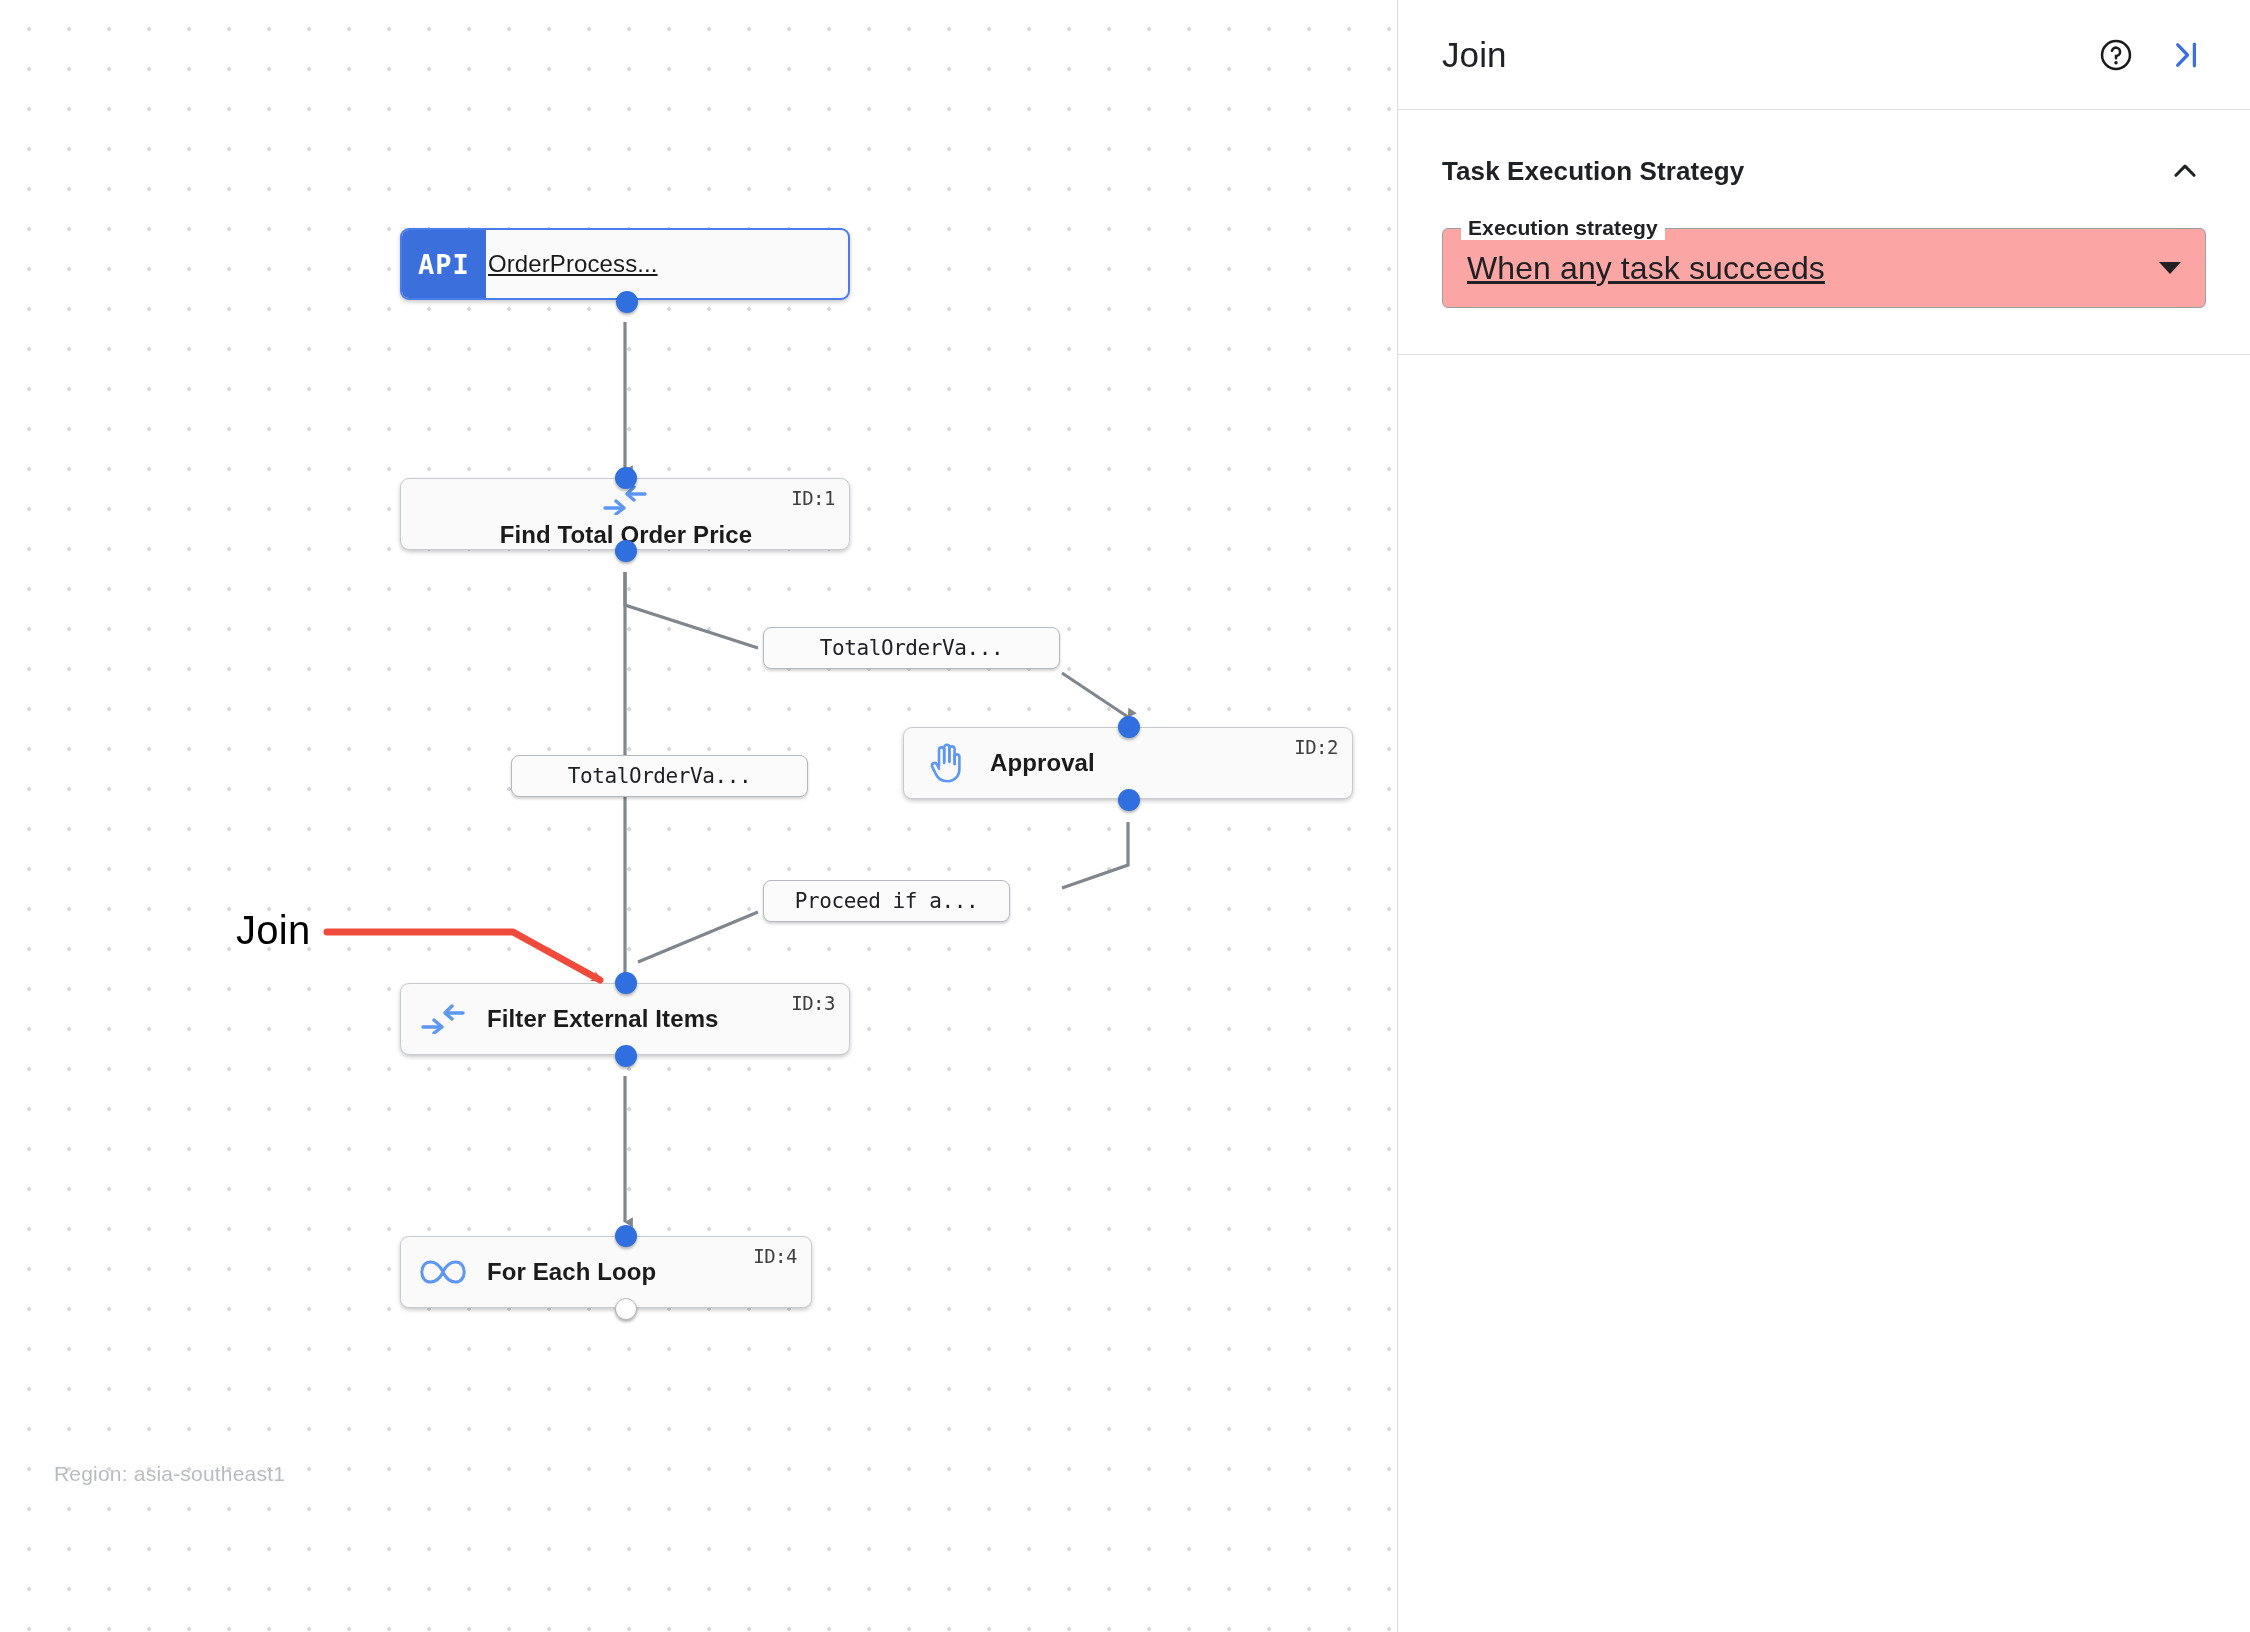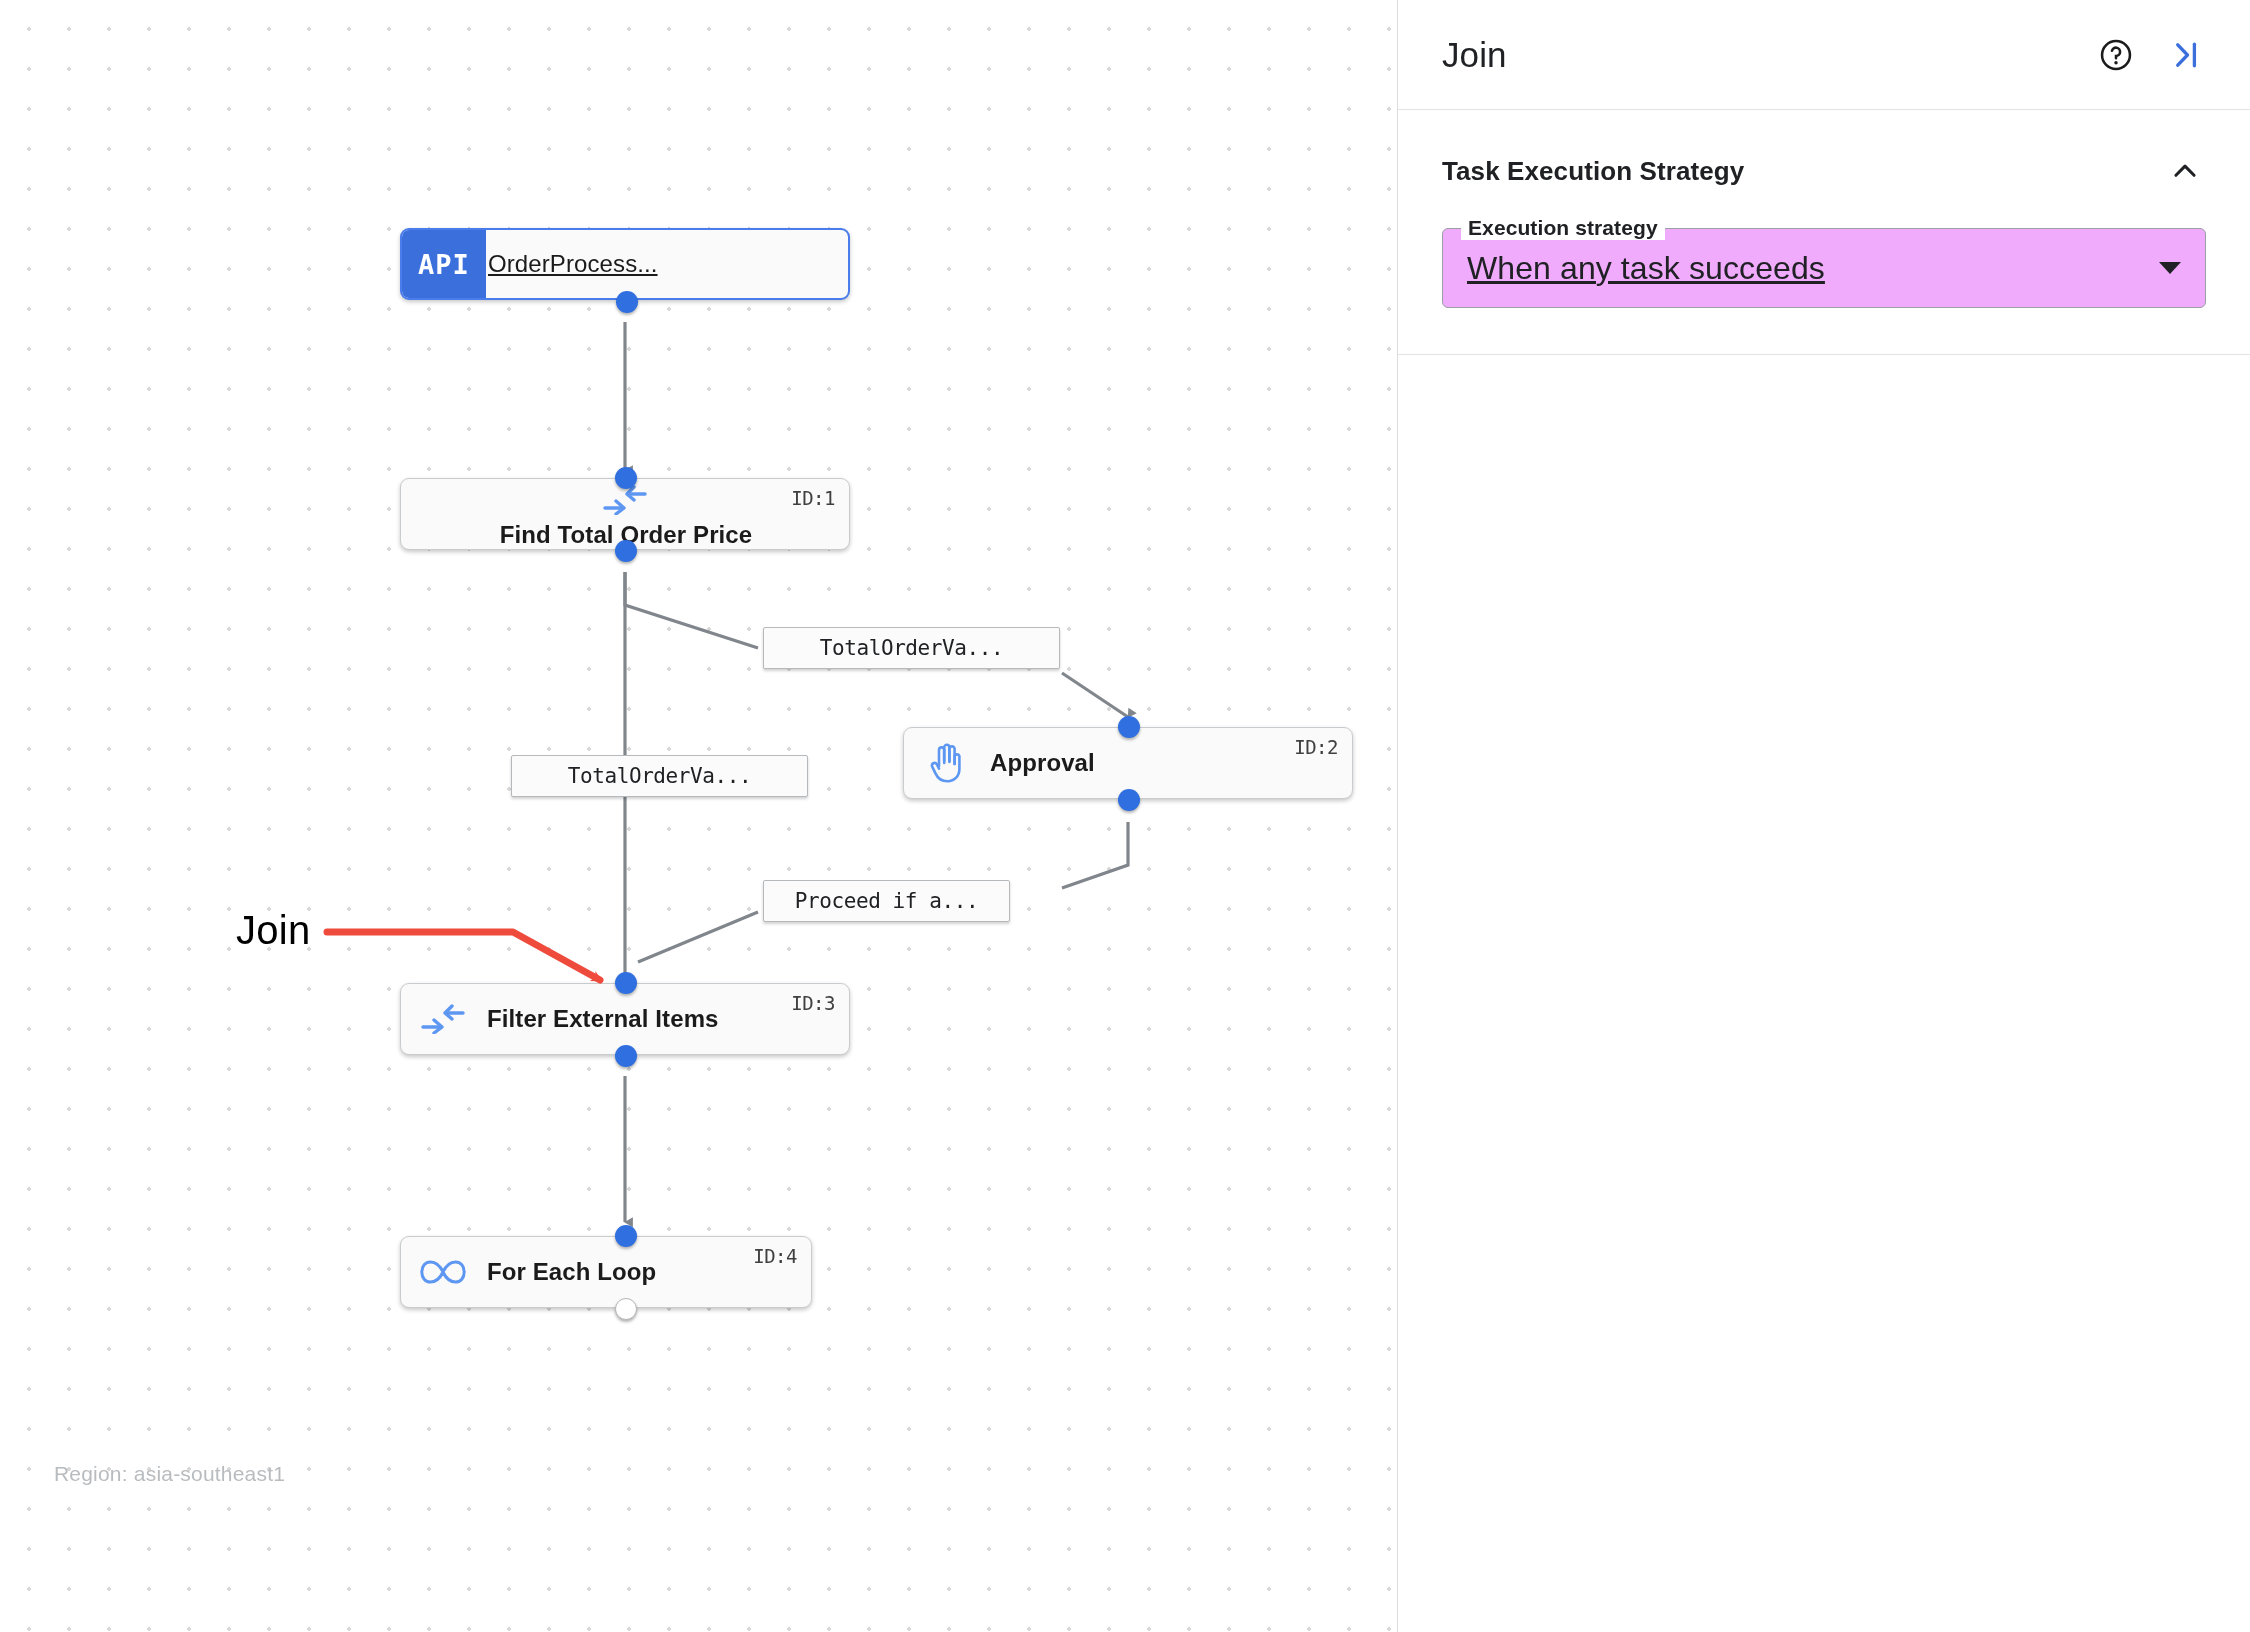--- a/index.html
+++ b/index.html
@@ -122,21 +122,21 @@
     background: #ffffff;
     border: 1.5px solid #b7b7b7;
   }
 
   
   .edge-label {
     position: absolute;
     height: 42px;
     background: #fbfbfb;
     border: 1px solid #b6b9bb;
-    border-radius: 2px;
+    border-radius: 8px;
     box-shadow: 0 2px 3px rgba(0,0,0,.18);
     display: flex;
     align-items: center;
     justify-content: center;
     font-family: "DejaVu Sans Mono", monospace;
     font-size: 21px;
     color: #202124;
     letter-spacing: -.4px;
     white-space: nowrap;
     padding: 0 14px;
@@ -211,21 +211,21 @@
   
   .mdc-field {
     position: relative;
     height: 80px;
     border: 1px solid #9aa0a6;
     border-radius: 6px;
     display: flex;
     align-items: center;
     padding: 0 24px;
     cursor: pointer;
-    background: #f0abfc;
+    background: #fca5a5;
   }
   .mdc-field-label {
     position: absolute;
     top: -13px; left: 18px;
     background: #ffffff;
     padding: 0 7px;
     font-size: 21px;
     font-weight: 700;
     color: #202124;
     letter-spacing: .1px;

